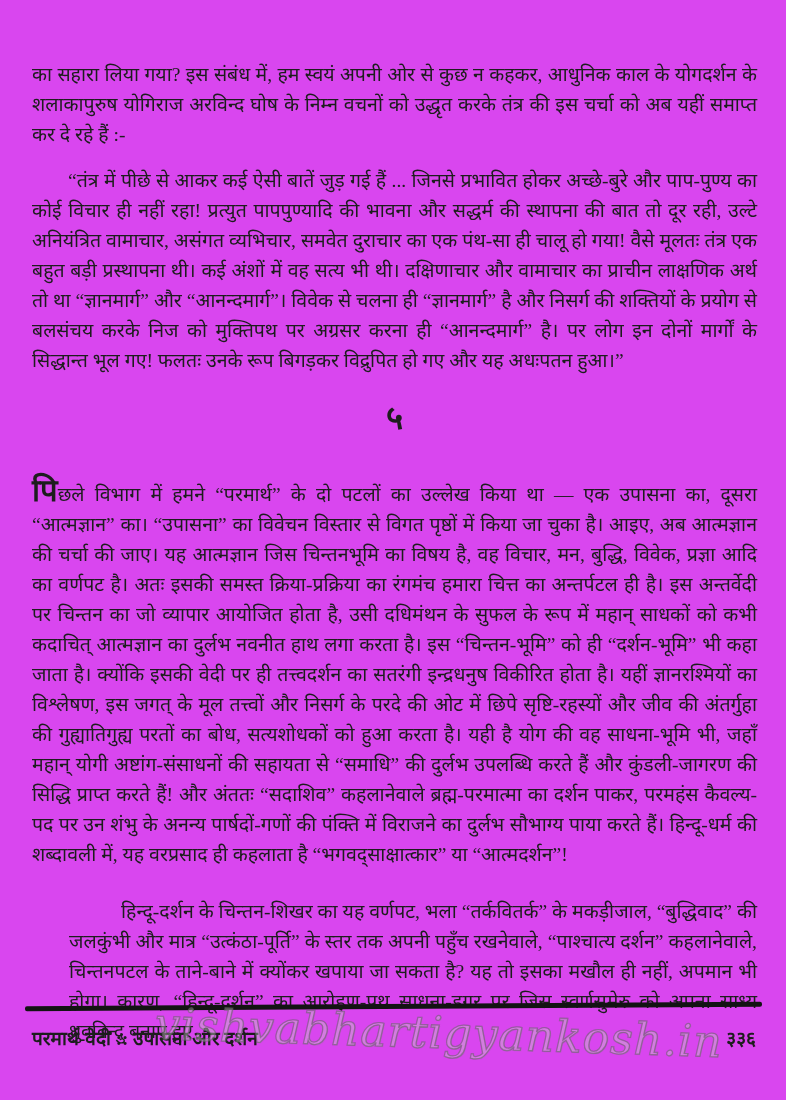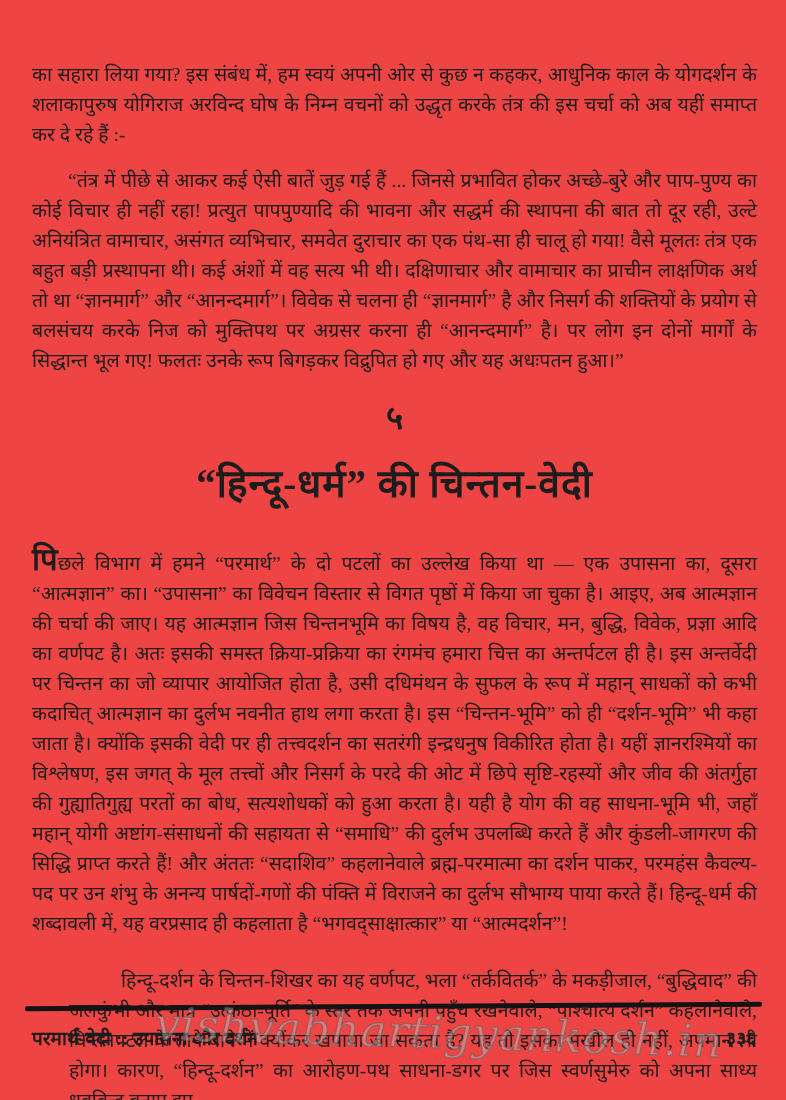--- a/index.html
+++ b/index.html
@@ -2,21 +2,21 @@
 <html lang="hi"><head>
 <meta charset="utf-8">
 <style>
   * { margin: 0; padding: 0; box-sizing: border-box; }
   html, body { background: #ffffff; }
   .page {
     position: relative;
     width: 786px;
     height: 1100px;
     margin: 0 auto;
-    background: #ef4444;
+    background: #d946ef;
     color: #1d1d1d;
     font-family: "Liberation Serif", "DejaVu Serif", serif;
     overflow: hidden;
   }
   .content {
     padding: 60px 29px 0 32px;
   }
   .para {
     font-size: 19.5px;
     line-height: 30px;
@@ -95,21 +95,20 @@
 
 <div class="page">
   <div class="content">
 
     <p class="para intro">का सहारा लिया गया? इस संबंध में, हम स्वयं अपनी ओर से कुछ न कहकर, आधुनिक काल के योगदर्शन के शलाकापुरुष योगिराज अरविन्द घोष के निम्न वचनों को उद्धृत करके तंत्र की इस चर्चा को अब यहीं समाप्त कर दे रहे हैं :-</p>
 
     <p class="para quote">“तंत्र में पीछे से आकर कई ऐसी बातें जुड़ गई हैं ... जिनसे प्रभावित होकर अच्छे-बुरे और पाप-पुण्य का कोई विचार ही नहीं रहा! प्रत्युत पापपुण्यादि की भावना और सद्धर्म की स्थापना की बात तो दूर रही, उल्टे अनियंत्रित वामाचार, असंगत व्यभिचार, समवेत दुराचार का एक पंथ-सा ही चालू हो गया! वैसे मूलतः तंत्र एक बहुत बड़ी प्रस्थापना थी। कई अंशों में वह सत्य भी थी। दक्षिणाचार और वामाचार का प्राचीन लाक्षणिक अर्थ तो था “ज्ञानमार्ग” और “आनन्दमार्ग”। विवेक से चलना ही “ज्ञानमार्ग” है और निसर्ग की शक्तियों के प्रयोग से बलसंचय करके निज को मुक्तिपथ पर अग्रसर करना ही “आनन्दमार्ग” है। पर लोग इन दोनों मार्गों के सिद्धान्त भूल गए! फलतः उनके रूप बिगड़कर विद्रुपित हो गए और यह अधःपतन हुआ।”</p>
 
     <div class="chapter-number">५</div>
 
-    <h1 class="chapter-title">“हिन्दू-धर्म” की चिन्तन-वेदी</h1>
 
     <p class="para body-first"><span class="lead-cap">पि</span><span>छले विभाग में हमने “परमार्थ” के दो पटलों का उल्लेख किया था — एक उपासना का, दूसरा “आत्मज्ञान” का। “उपासना” का विवेचन विस्तार से विगत पृष्ठों में किया जा चुका है। आइए, अब आत्मज्ञान की चर्चा की जाए। यह आत्मज्ञान जिस चिन्तनभूमि का विषय है, वह विचार, मन, बुद्धि, विवेक, प्रज्ञा आदि का वर्णपट है। अतः इसकी समस्त क्रिया-प्रक्रिया का रंगमंच हमारा चित्त का अन्तर्पटल ही है। इस अन्तर्वेदी पर चिन्तन का जो व्यापार आयोजित होता है, उसी दधिमंथन के सुफल के रूप में महान् साधकों को कभी कदाचित् आत्मज्ञान का दुर्लभ नवनीत हाथ लगा करता है। इस “चिन्तन-भूमि” को ही “दर्शन-भूमि” भी कहा जाता है। क्योंकि इसकी वेदी पर ही तत्त्वदर्शन का सतरंगी इन्द्रधनुष विकीरित होता है। यहीं ज्ञानरश्मियों का विश्लेषण, इस जगत् के मूल तत्त्वों और निसर्ग के परदे की ओट में छिपे सृष्टि-रहस्यों और जीव की अंतर्गुहा की गुह्यातिगुह्य परतों का बोध, सत्यशोधकों को हुआ करता है। यही है योग की वह साधना-भूमि भी, जहाँ महान् योगी अष्टांग-संसाधनों की सहायता से “समाधि” की दुर्लभ उपलब्धि करते हैं और कुंडली-जागरण की सिद्धि प्राप्त करते हैं! और अंततः “सदाशिव” कहलानेवाले ब्रह्म-परमात्मा का दर्शन पाकर, परमहंस कैवल्य-पद पर उन शंभु के अनन्य पार्षदों-गणों की पंक्ति में विराजने का दुर्लभ सौभाग्य पाया करते हैं। हिन्दू-धर्म की शब्दावली में, यह वरप्रसाद ही कहलाता है “भगवद्साक्षात्कार” या “आत्मदर्शन”!</span></p>
 
     <p class="para body-second">हिन्दू-दर्शन के चिन्तन-शिखर का यह वर्णपट, भला “तर्कवितर्क” के मकड़ीजाल, “बुद्धिवाद” की जलकुंभी और मात्र “उत्कंठा-पूर्ति” के स्तर तक अपनी पहुँच रखनेवाले, “पाश्चात्य दर्शन” कहलानेवाले, चिन्तनपटल के ताने-बाने में क्योंकर खपाया जा सकता है? यह तो इसका मखौल ही नहीं, अपमान भी होगा। कारण, “हिन्दू-दर्शन” का आरोहण-पथ साधना-डगर पर जिस स्वर्णसुमेरु को अपना साध्य ध्रुवविन्दु बनाए हुए</p>
 
   </div>
 
   <div class="footer-rule"></div>
 
   <div class="page-footer">

